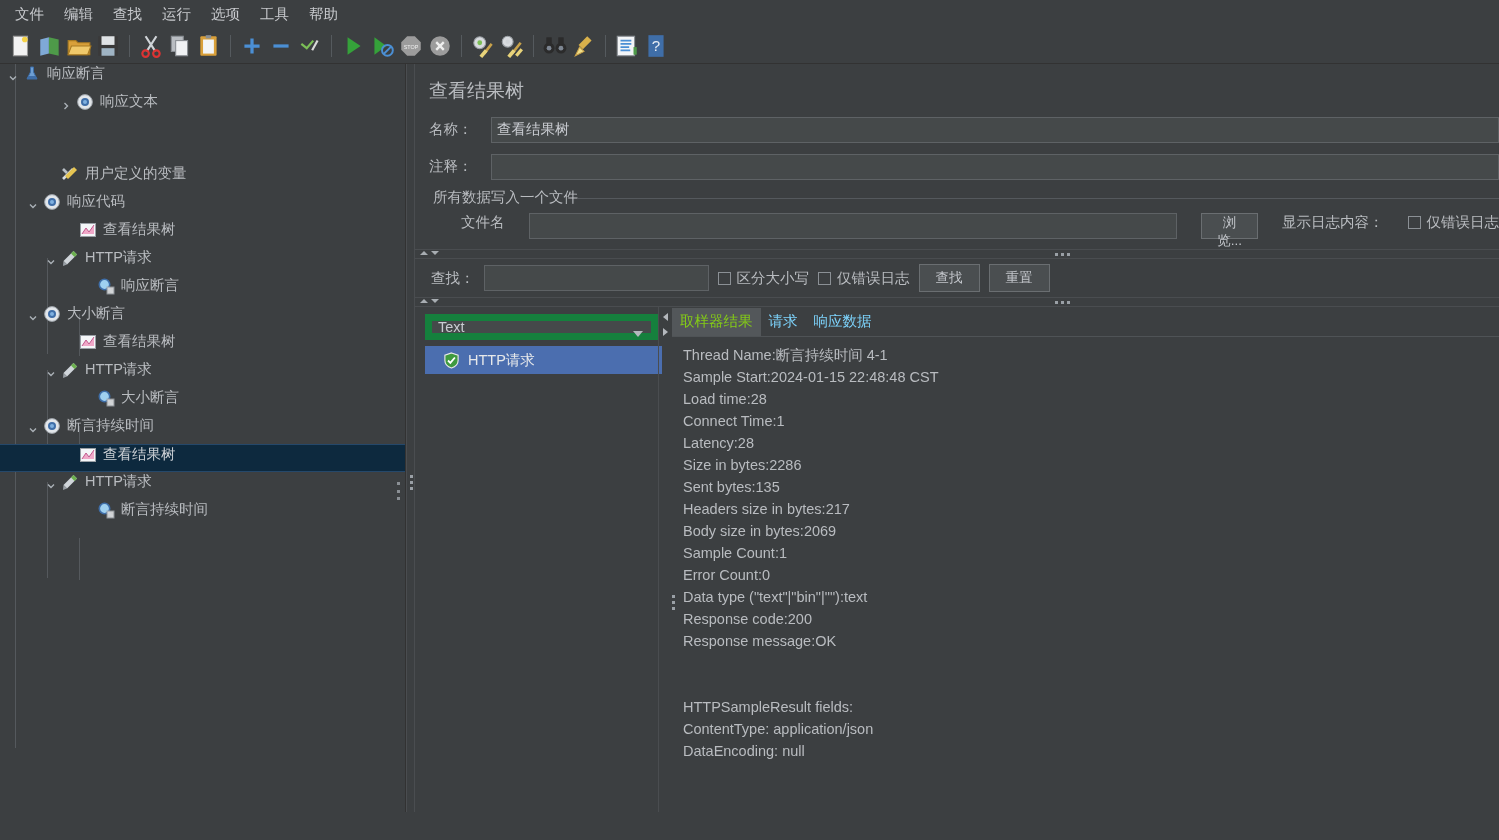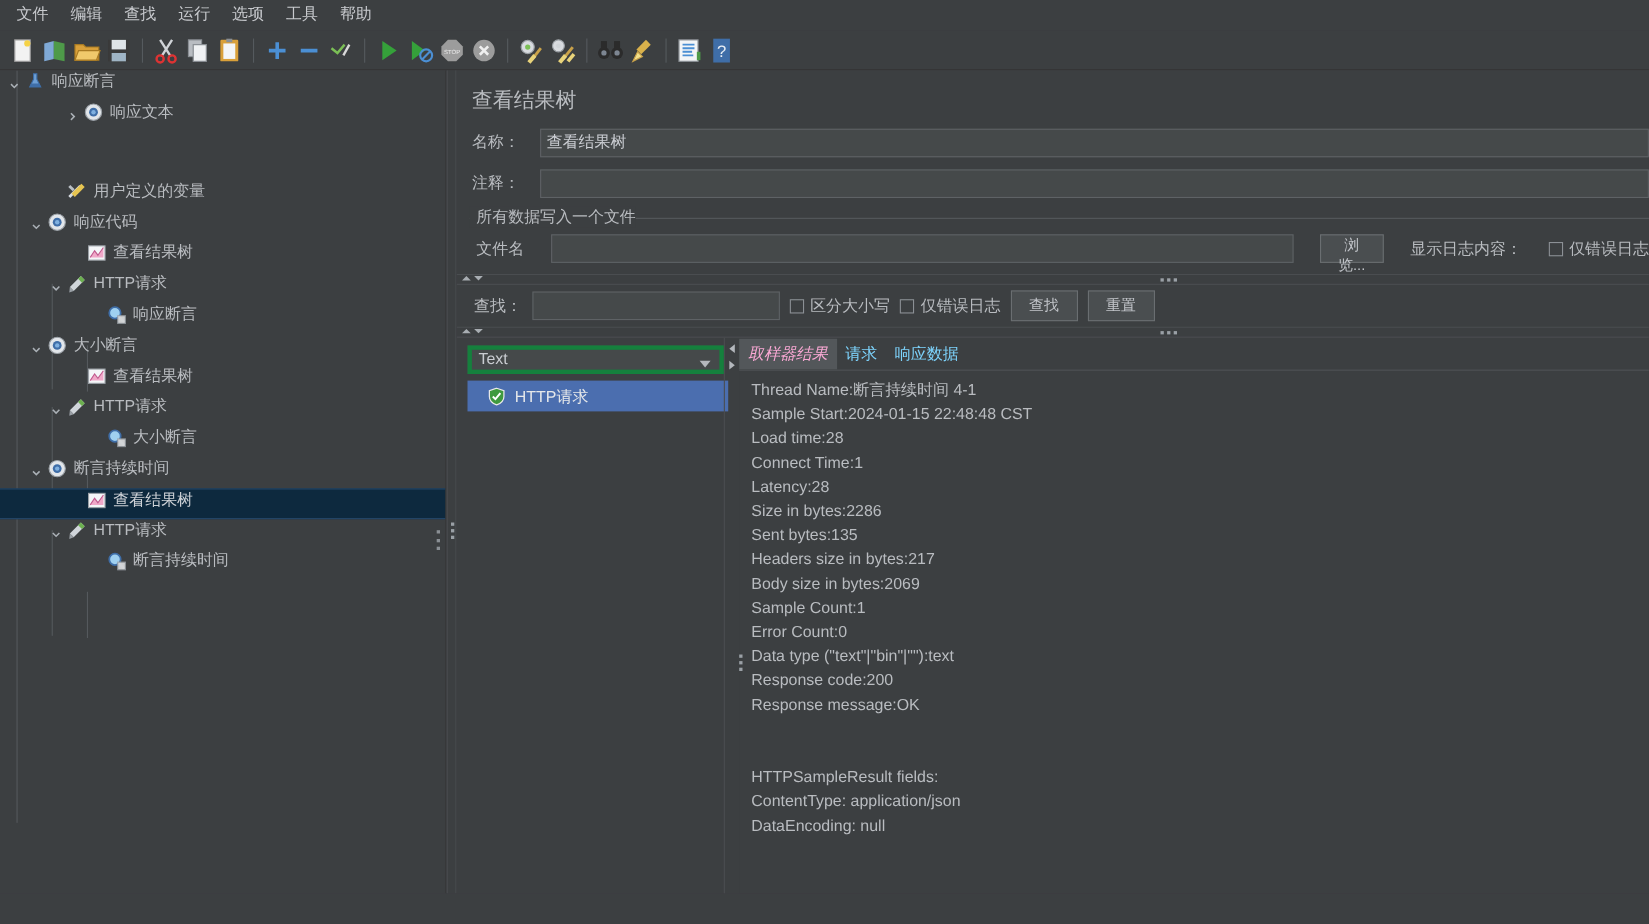--- a/index.html
+++ b/index.html
@@ -22,21 +22,21 @@
   }
   .titlebar .tb-icon { width: 18px; height: 18px; position: relative; margin-right: 8px; flex: none; }
   .titlebar .tb-text {
     font-size: 14.5px; color: #1c1c1c; white-space: nowrap;
     font-family: "Liberation Sans", "DejaVu Sans", sans-serif;
   }
 
   
   .menubar {
     height: 28px; background: #3c3f41;
-    display: flex; 
+    display: flex; align-items: center;
     padding-left: 6px; gap: 2px;
   }
   .menu-item {
     font-size: 14.5px; color: #c8cace;
     padding: 3px 9px; cursor: default; white-space: nowrap;
   }
 
   
   .toolbar {
     height: 36px; background: #3c3f41;
@@ -117,21 +117,21 @@
   }
   .group-title {
     font-size: 14.5px; color: #b9bcc0;
     padding-left: 6px; display: inline-block;
     background: #3c3f41; position: relative; z-index: 2;
   }
   .group-line {
     position: absolute; left: 0; right: -400px; top: 10px;
     border-top: 1px solid #55595d; z-index: 1;
   }
-  .file-row { display: flex; align-items: center; gap: 24px; padding: 6px 0 0 6px; }
+  .file-row { display: flex; align-items: flex-start; gap: 24px; padding: 6px 0 0 6px; margin-left: 28px; }
   .jbtn {
     height: 26px; background: #4a4e50;
     border: 1px solid #6a6e71; color: #c3c6cb;
     font-size: 13.5px; padding: 0 10px; cursor: default;
     font-family: "Liberation Sans", "DejaVu Sans", sans-serif;
   }
   .lbl { font-size: 14.5px; color: #b9bcc0; white-space: nowrap; }
   .cbx {
     width: 13px; height: 13px; border: 1px solid #8b9095;
     background: #3c3f41; display: inline-block; flex: none;
@@ -155,21 +155,21 @@
   }
   .split-bar .hdots i { width: 3px; height: 3px; background: #9aa0a6; display: block; }
 
   .search-row { display: flex; align-items: center; gap: 9px; padding: 5px 0 5px 16px; height: 38px; }
 
   
   .lower { display: flex; height: 100%; }
   .renderer-col { width: 243px; flex: none; padding: 7px 0 0 10px; }
   .jcombo {
     width: 233px; height: 26px; background: #45494a;
-    border: 4px solid #15803d; color: #c9ccd1;
+    border: 7px solid #15803d; color: #c9ccd1;
     font-size: 14.5px; display: flex; align-items: center;
     padding: 0 6px; position: relative;
   }
   .jcombo .caret {
     position: absolute; right: 8px; top: 10px;
     width: 0; height: 0;
     border-left: 5px solid transparent; border-right: 5px solid transparent;
     border-top: 6px solid #b4b8bd;
   }
   .result-list { margin-top: 6px; width: 237px; }
@@ -187,21 +187,21 @@
   }
   .tsc { width: 0; height: 0; }
   .tsc.l { border-top: 4px solid transparent; border-bottom: 4px solid transparent; border-right: 5px solid #b4b8bd; }
   .tsc.r { border-top: 4px solid transparent; border-bottom: 4px solid transparent; border-left: 5px solid #b4b8bd; }
 
   .tabstrip { display: flex; align-items: flex-end; height: 29px; }
   .tab {
     font-size: 14.5px; color: #7dd3fc;
     padding: 4px 8px 5px 8px; cursor: default; white-space: nowrap;
   }
-  .tab.active { background: #53575a; color: #f9a8d4; font-style: italic; }
+  .tab.active { background: #53575a; color: #84cc16; }
 
   .result-text {
     flex: 1; background: #3c3f41;
     border-top: 1px solid #4f5356;
     padding: 7px 0 0 11px;
     font-size: 14.5px; color: #b9bcc0; line-height: 22px;
     white-space: pre; overflow: hidden;
   }
   .vdots {
     position: absolute; left: 0px; top: 288px;

